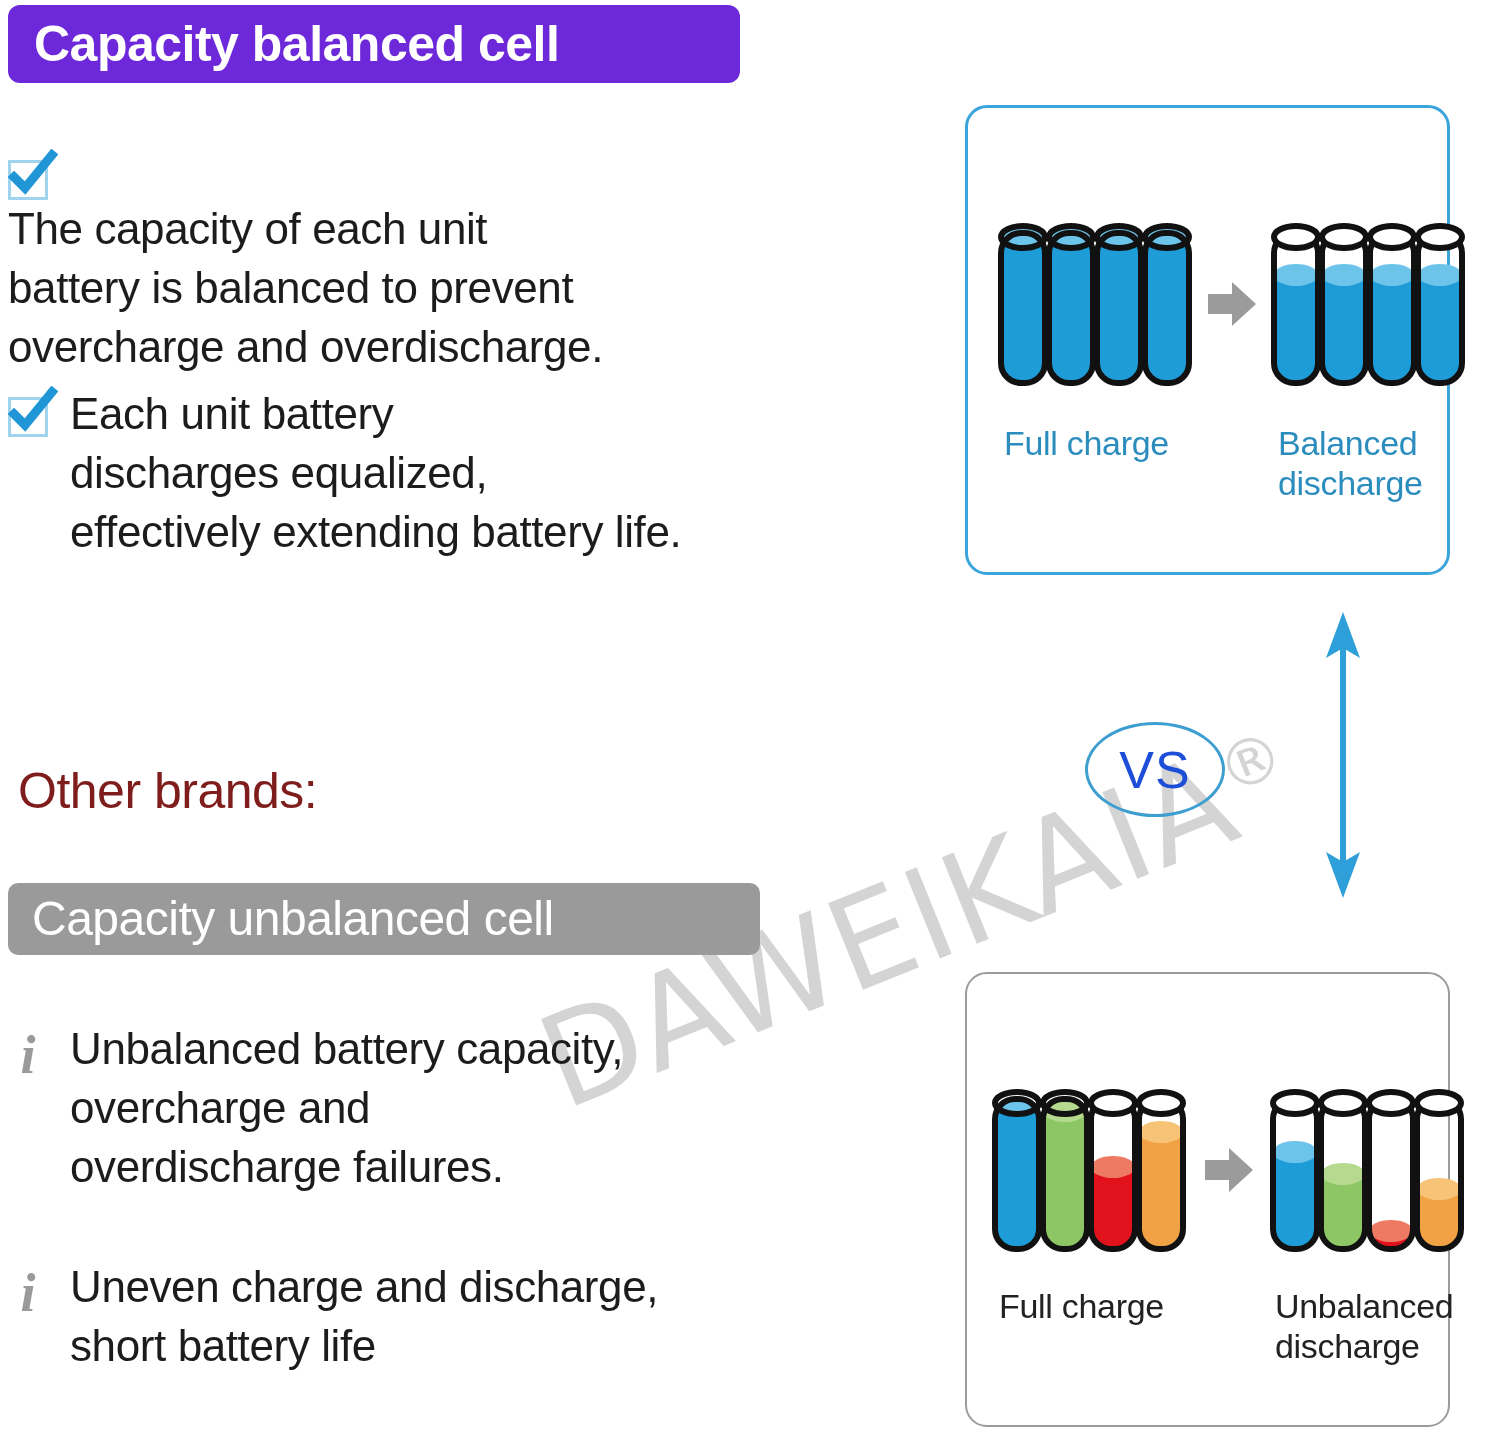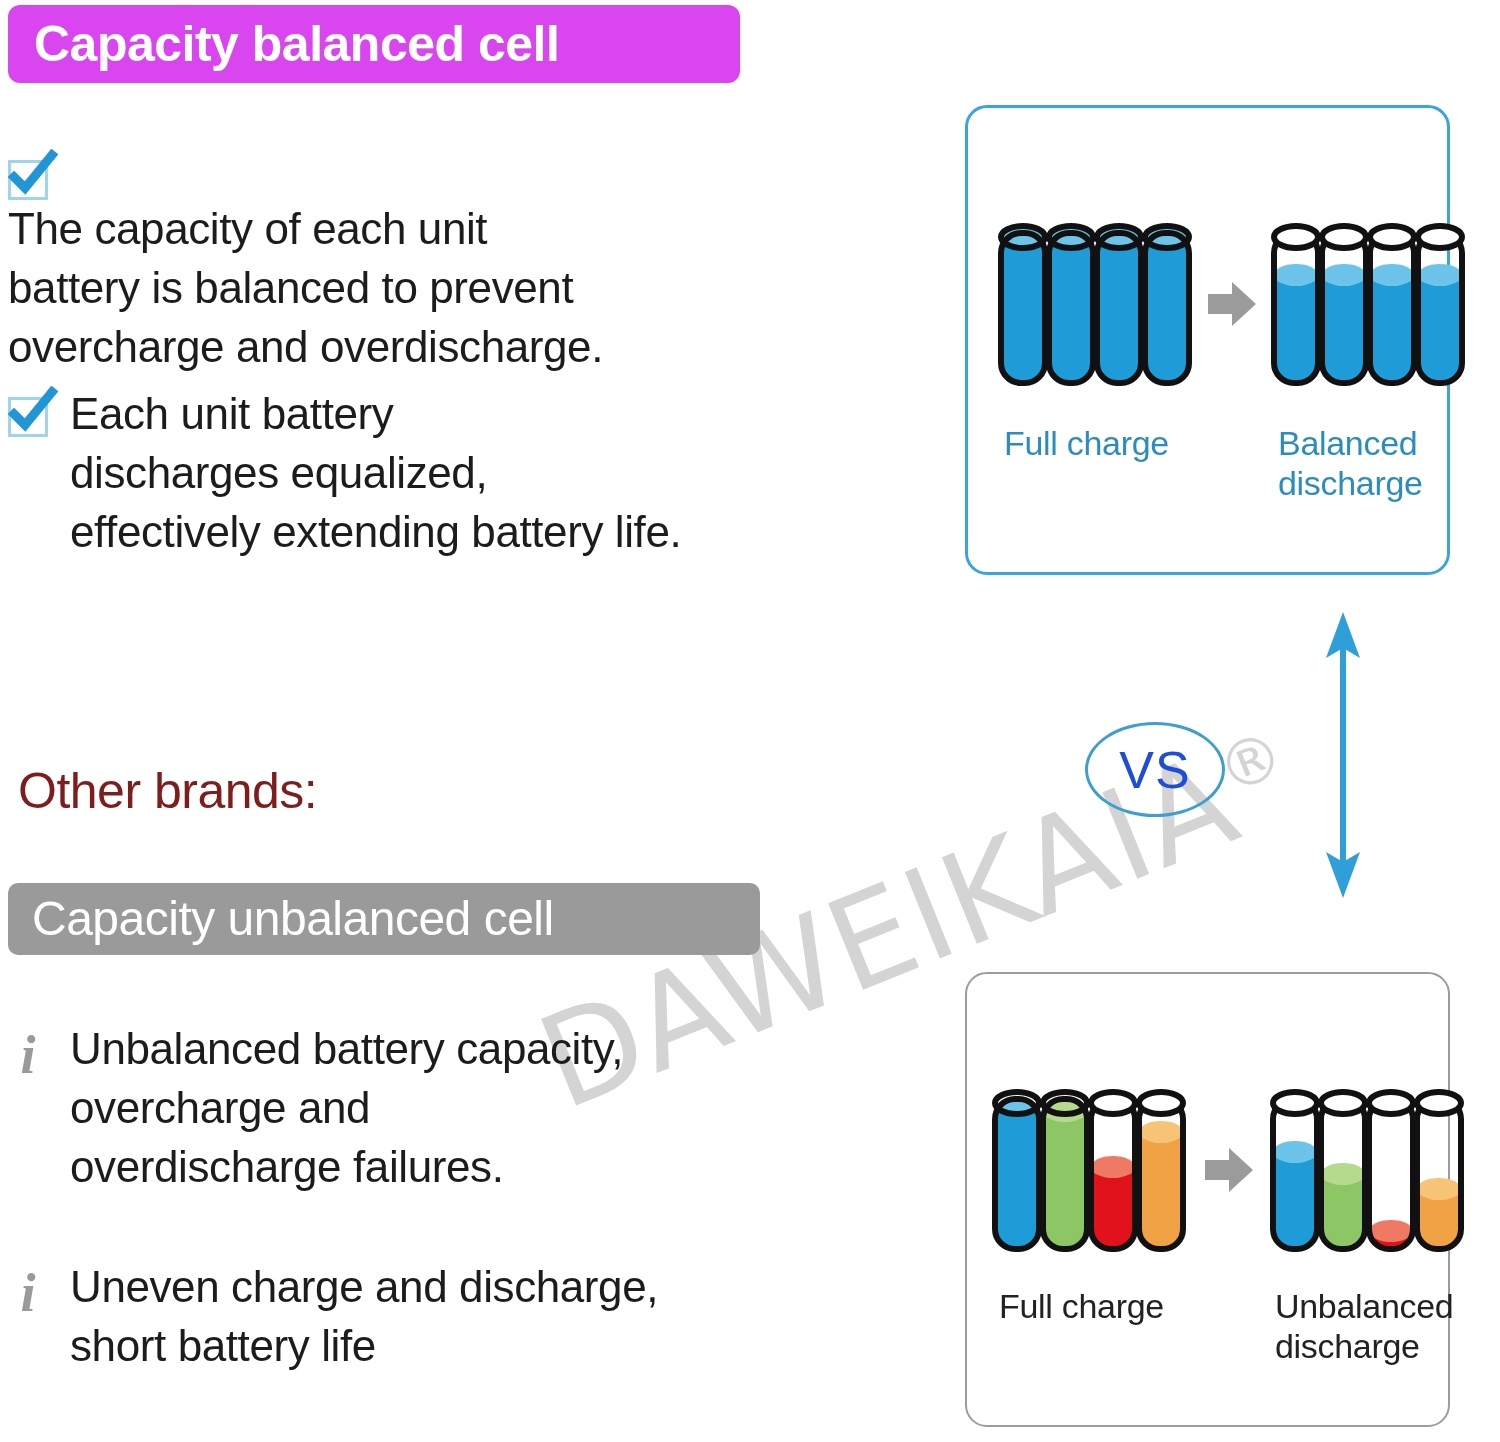--- a/index.html
+++ b/index.html
@@ -26,21 +26,21 @@
     font-family:"DejaVu Sans",sans-serif;
   }
   #watermark .reg{ font-size:64px; vertical-align:super; }
 
   
   #left-column{ position:absolute; left:0; top:0; width:960px; height:1442px; z-index:2; }
 
   #title-banner{
     position:absolute; left:8px; top:5px;
     width:732px; height:78px;
-    background:#d946ef; border-radius:12px;
+    background:#6d28d9; border-radius:12px;
     display:flex; align-items:center;
   }
   #title-banner .txt{
     color:#ffffff; font-size:50px; font-weight:bold;
     padding-left:26px; letter-spacing:-0.5px;
     line-height:1;
   }
 
   .bullet-row{ position:absolute; display:flex; align-items:flex-start; }
   .bullet-text{

